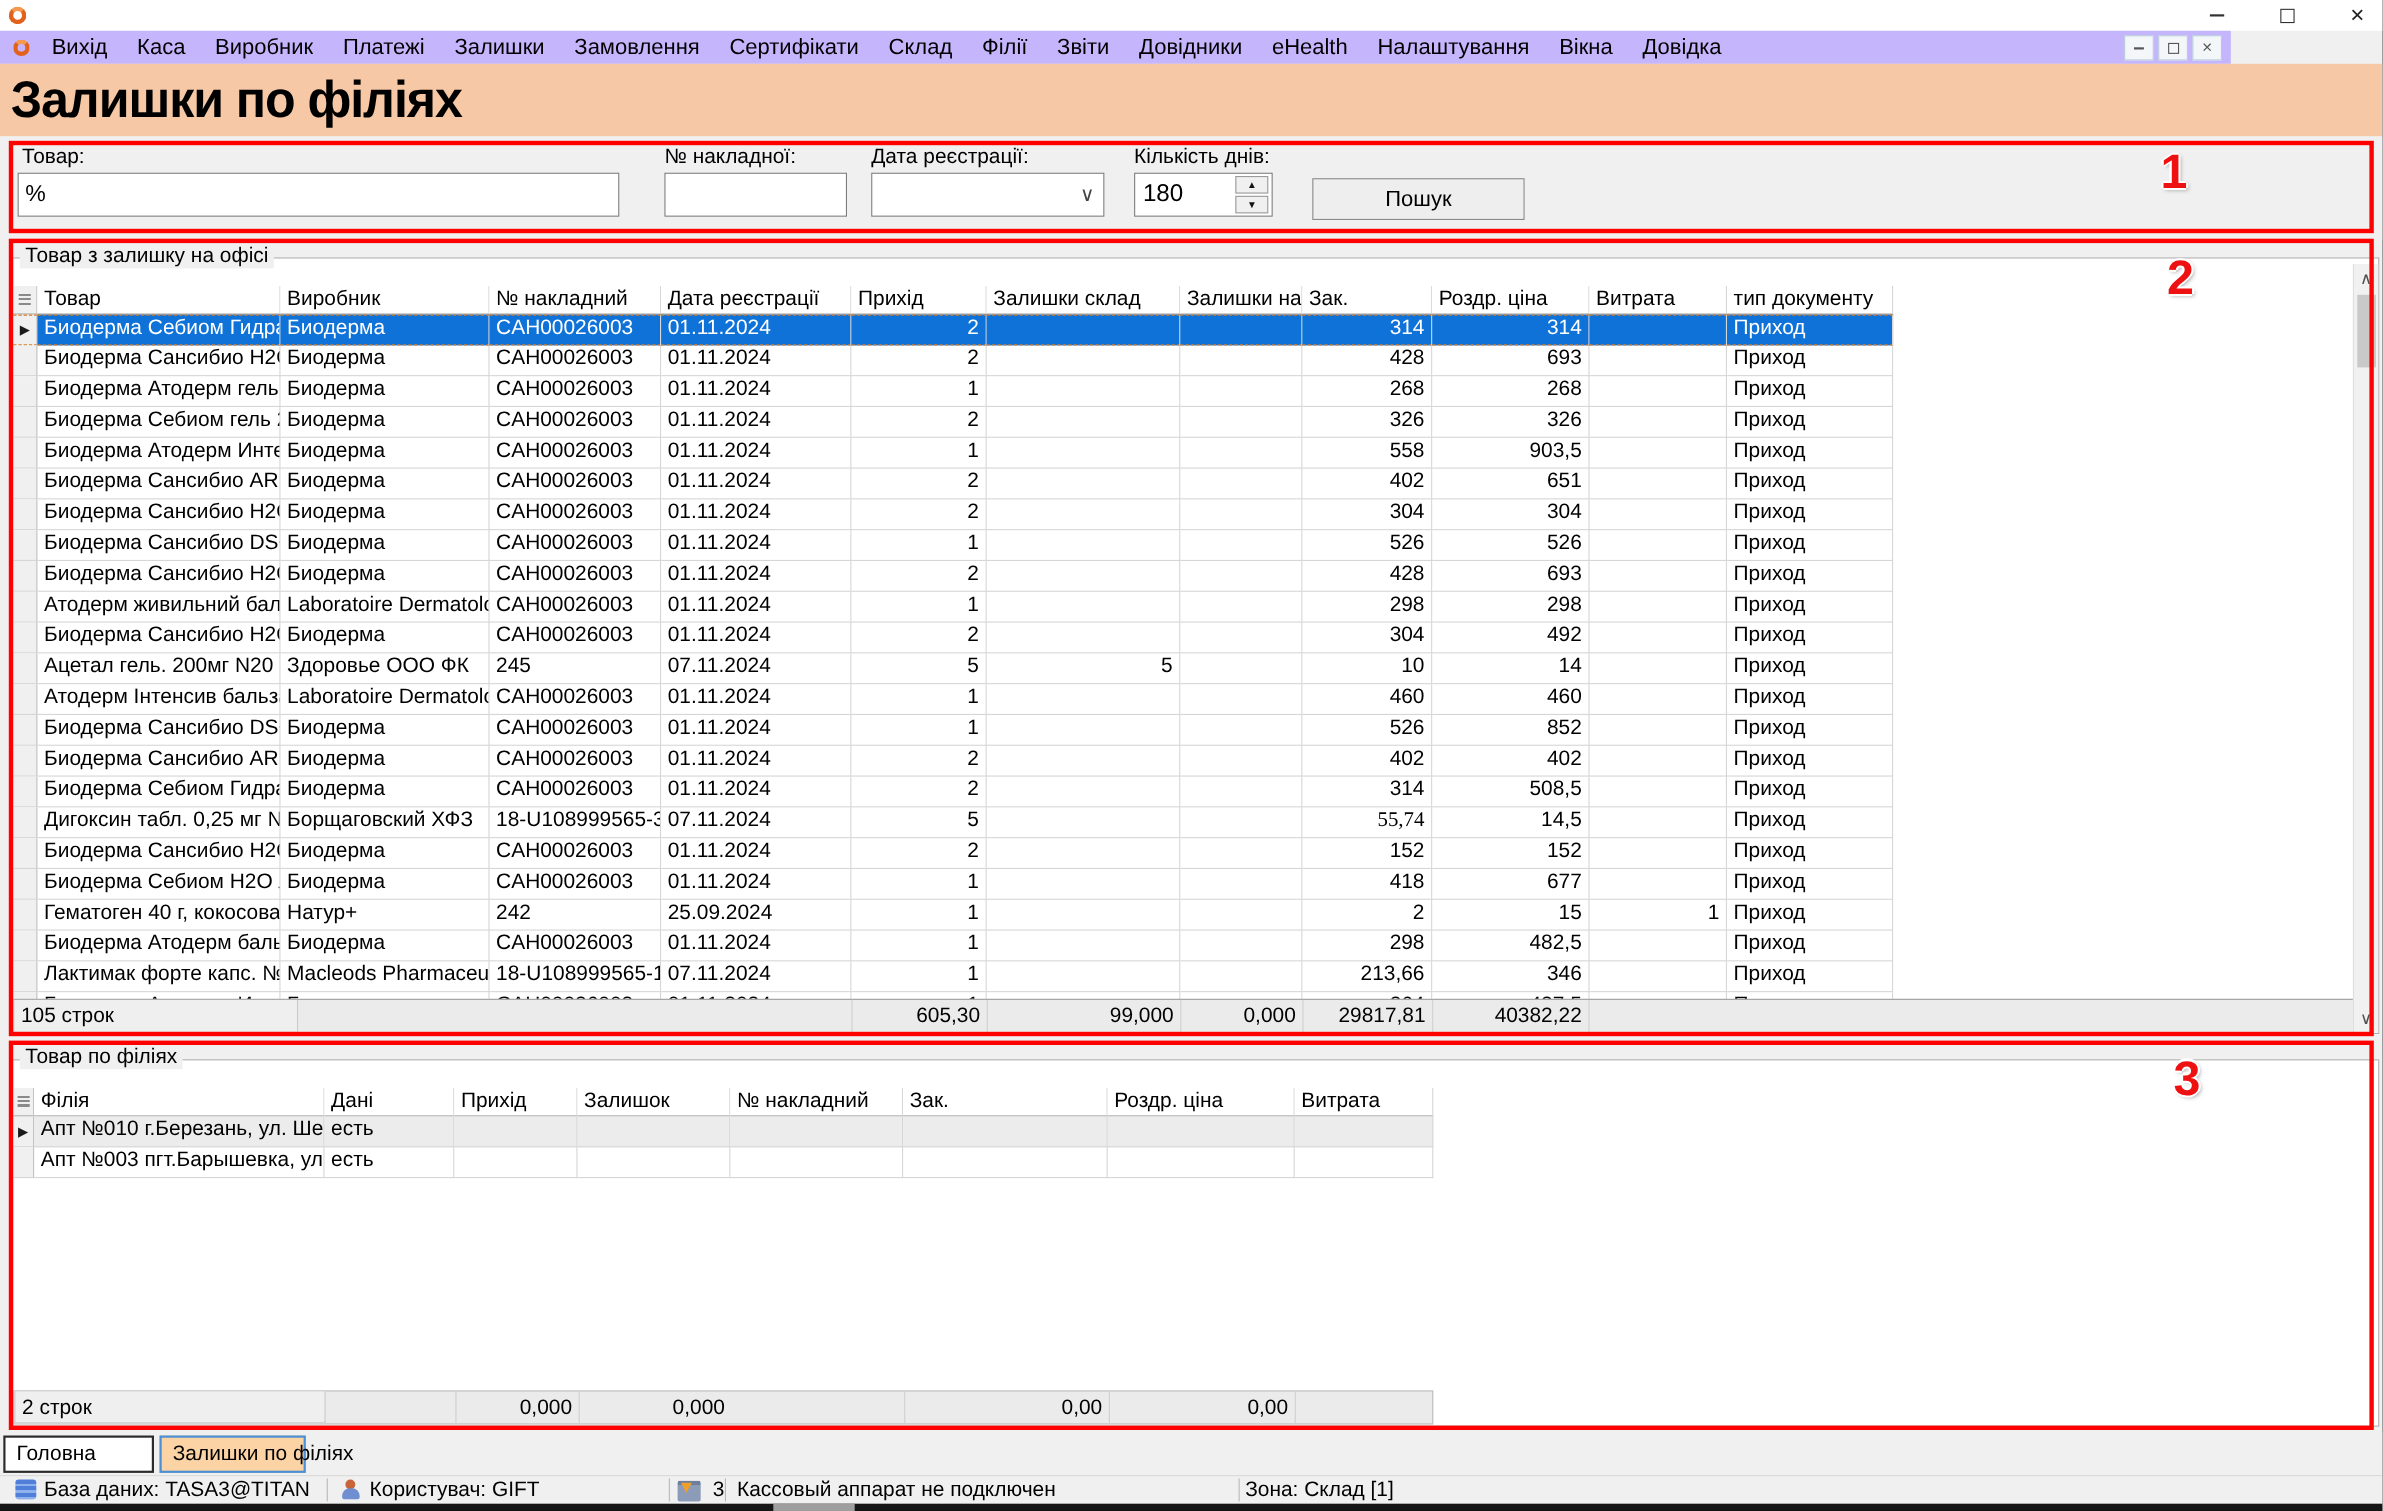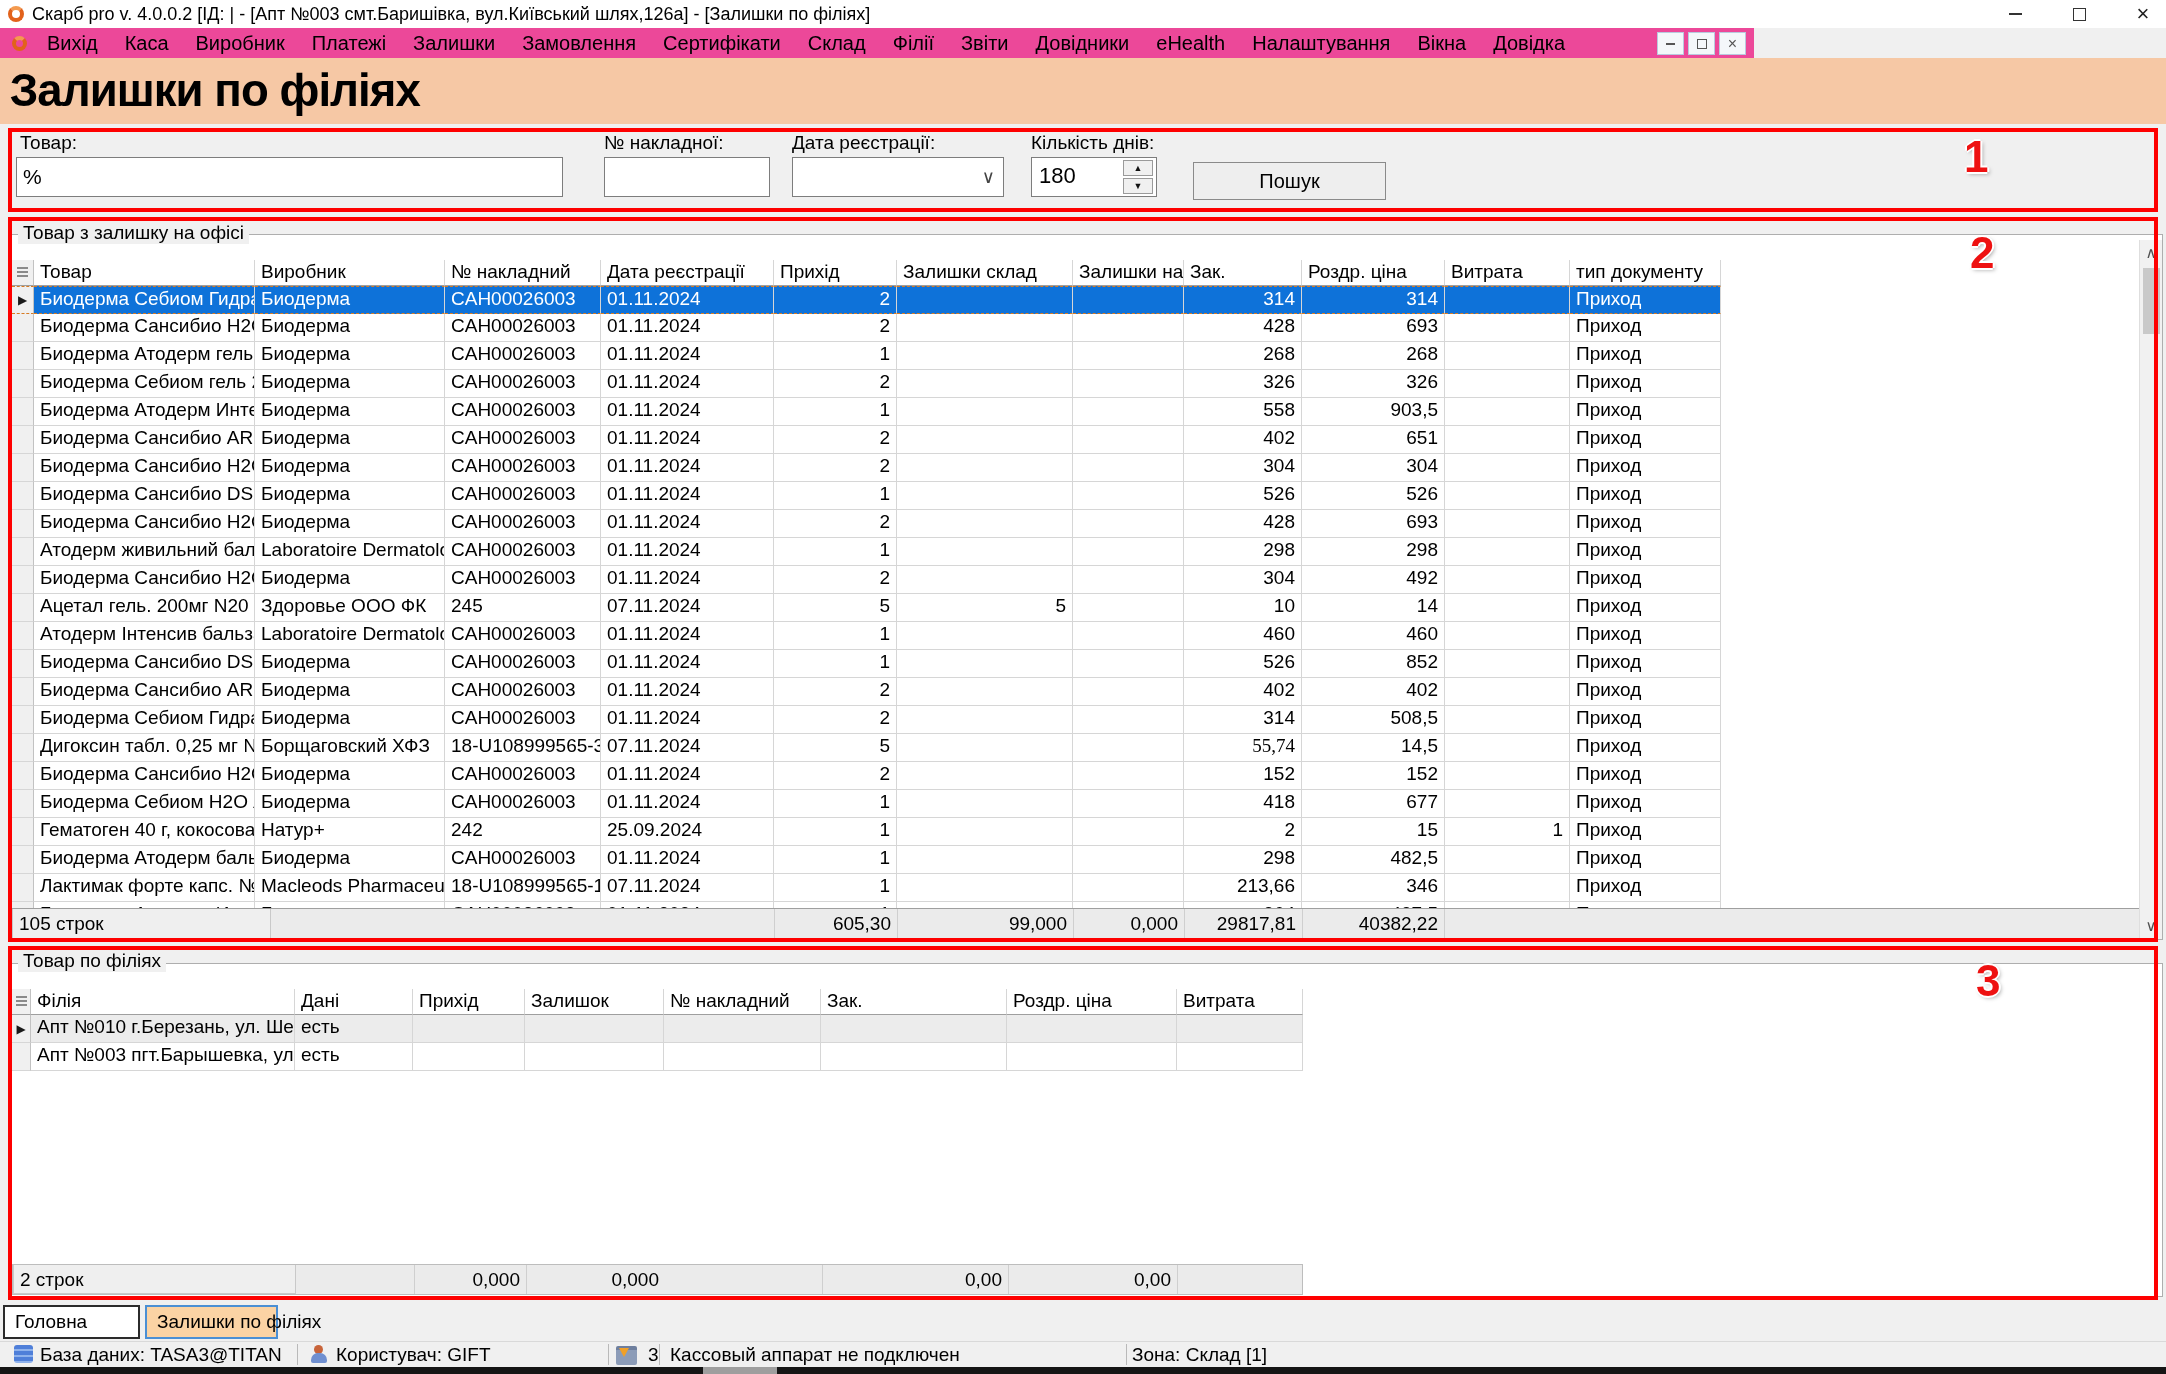--- a/index.html
+++ b/index.html
@@ -9,21 +9,21 @@
   .titlebar{position:absolute;left:0;top:0;width:2166px;height:28px;background:#fff;display:flex;align-items:center;}
   .app-logo{width:16px;height:16px;border-radius:50%;border:4px solid #e2621b;border-top-color:#f49a4f;
             box-sizing:border-box;margin-left:8px;flex:none;}
   .title-text{font-size:18px;margin-left:8px;white-space:nowrap;}
   .win-controls{position:absolute;right:10px;top:0;height:28px;display:flex;align-items:center;gap:38px;}
   .wc{width:26px;height:22px;display:flex;align-items:center;justify-content:center;color:#222;font-size:17px;}
   .wc-min-bar{width:13px;height:2px;background:#333;}
   .wc-restore{position:relative;width:11px;height:11px;border:1.5px solid #333;background:#fff;}
   .wc-restore:before{content:"";position:absolute;left:3px;top:-6px;width:11px;height:11px;border:1.5px solid #333;z-index:-1;background:#fff;}
   
-  .menubar{position:absolute;left:0;top:28px;width:1754px;height:30px;background:#ec4899;display:flex;align-items:center;}
+  .menubar{position:absolute;left:0;top:28px;width:2028px;height:30px;background:#c4b5fd;display:flex;align-items:center;}
   .menu-logo{width:15px;height:15px;border-radius:50%;border:4px solid #e2621b;border-top-color:#f49a4f;box-sizing:border-box;margin-left:12px;flex:none;}
   .menu-items{display:flex;gap:27px;margin-left:20px;font-size:20px;}
   .menu-item{white-space:nowrap;cursor:default;}
   .mdi-controls{position:absolute;right:8px;top:4px;display:flex;gap:4px;}
   .mdi-btn{width:25px;height:21px;border:1px solid #b9cade;background:#f4f7fa;display:flex;align-items:center;justify-content:center;color:#555;font-size:13px;}
   .mdi-min{width:9px;height:2px;background:#555;}
   .mdi-restore{position:relative;width:8px;height:8px;border:1px solid #555;background:#f4f7fa;}
   .mdi-restore:before{content:"";position:absolute;left:2px;top:-4px;width:8px;height:8px;border:1px solid #555;z-index:-1;}
   
   .pagehead{position:absolute;left:0;top:58px;width:2166px;height:66px;background:#f6c8a5;}
@@ -94,21 +94,20 @@
   .taskstrip{position:absolute;left:0;top:1367px;width:2166px;height:7px;background:#151515;}
   .tasknotch{position:absolute;left:703px;top:0;width:74px;height:7px;background:#9e9e9e;}
 </style>
 </head>
 <body>
 
 <div class="screen">
 
   <div class="titlebar">
     <span class="app-logo"></span>
-    <span class="title-text">Скарб pro v. 4.0.0.2 [ІД:     | - [Апт №003 смт.Баришівка, вул.Київський шлях,126а] - [Залишки по філіях]</span>
     <div class="win-controls">
       <span class="wc">
           <span class="wc-min-bar"></span>
         </span>
       <span class="wc">
           <span class="wc-restore"></span>
         </span>
       <span class="wc" style="font-size:22px;">×</span>
     </div>
   </div>

